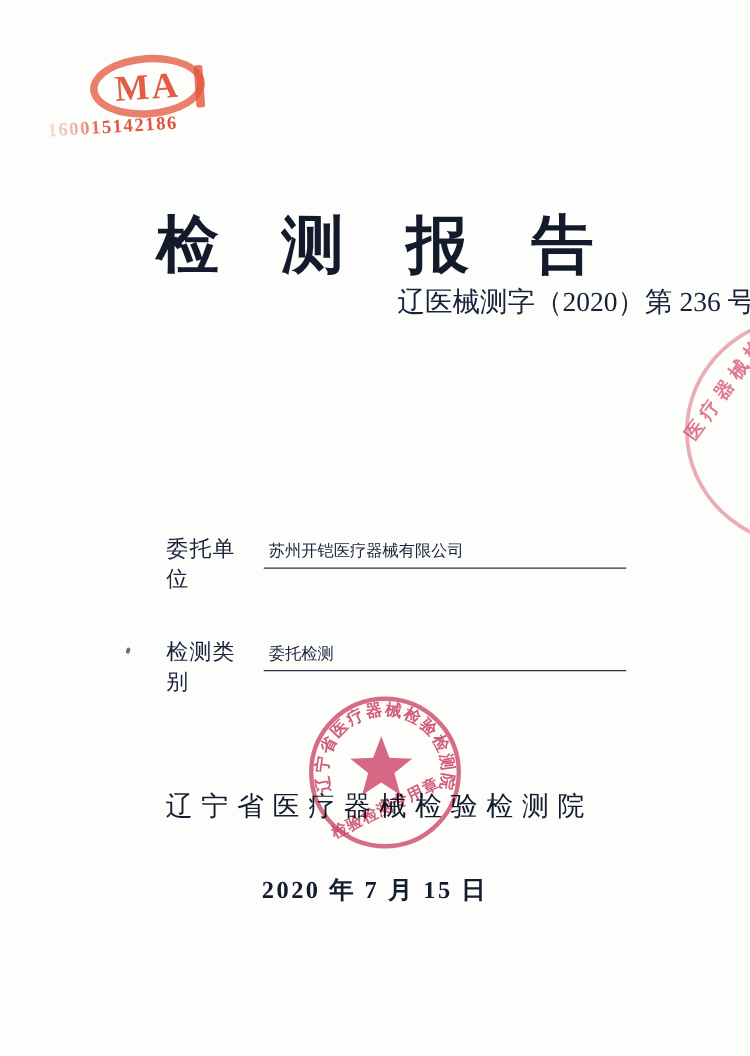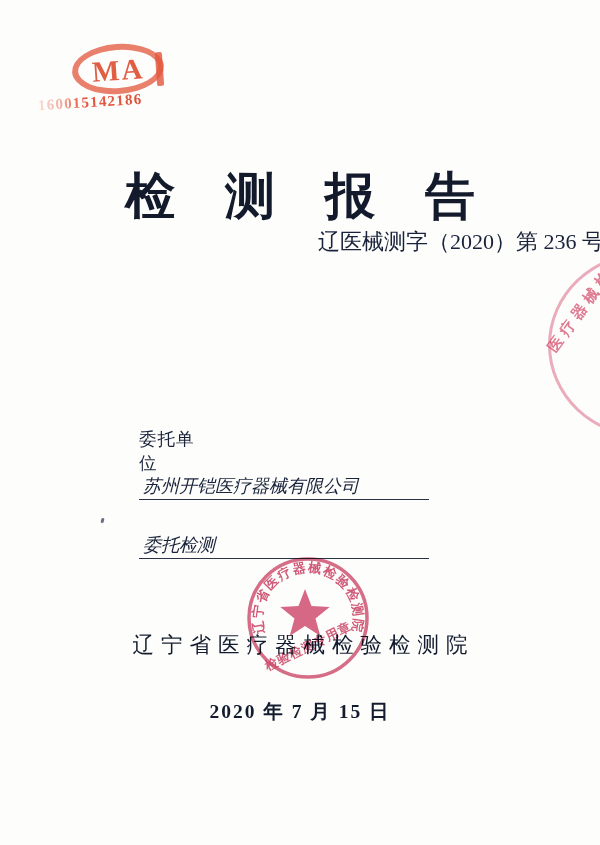--- a/index.html
+++ b/index.html
@@ -52,28 +52,27 @@
     margin-top:12px;
   }
   .report-number {
     position:absolute; top:227px; left:4px; width:100%;
     text-align:right;
     font-size:22px; color:#18223a;
   }
 
   
   .fields { position:absolute; left:133px; top:427px; width:380px; }
-  .field-row { display:flex; align-items:baseline; margin-bottom:17px;flex-direction:column; }
+  .field-row { display:flex; align-items:baseline; margin-bottom:17px; }
   .field-label { font-size:17.5px; width:72px; flex:none; letter-spacing:1px; }
   .field-value {
-    font-size:18px; width:290px; margin-left:6px;
+    font-size:13px; width:290px; margin-left:6px;
     border-bottom:1.5px solid #2a3346;
     padding:0 0 2px 4px; line-height:22px;
     white-space:nowrap;
-    font-style:italic;
   }
   .speck {
     position:absolute; left:-32px; top:91px; width:3px; height:5px;
     background:#6a7080; border-radius:2px; transform:rotate(18deg);
   }
 
   
   .institution {
     position:absolute; top:630px; left:0; width:100%;
     text-align:center;
@@ -125,20 +124,21 @@
 
   <div class="fields">
     <div class="speck"></div>
     <div class="field-row">
       <span class="field-label">委托单位</span>
       <span class="field-value">苏州开铠医疗器械有限公司</span>
     </div>
     <div class="field-row">
     </div>
     <div class="field-row">
+      <span class="field-label">检测类别</span>
       <span class="field-value">委托检测</span>
     </div>
   </div>
 
   <div class="institution">辽宁省医疗器械检验检测院</div>
 
   <svg class="seal-svg" width="140" height="140" viewBox="0 0 140 140">
     <circle cx="65" cy="67" r="59" fill="none" stroke="#c93a5f" stroke-width="3.5" opacity="0.8"></circle>
     <polygon points="62,38 68.5,55.1 86.7,56 72.5,67.4 77.3,85 62,75 46.7,85 51.5,67.4 37.3,56 55.5,55.1" fill="#d0456a" opacity="0.88"></polygon>
     <path id="sealRingPath" d="M 22.1 83.5 A 46 46 0 1 1 107.9 83.5" fill="none"></path>

